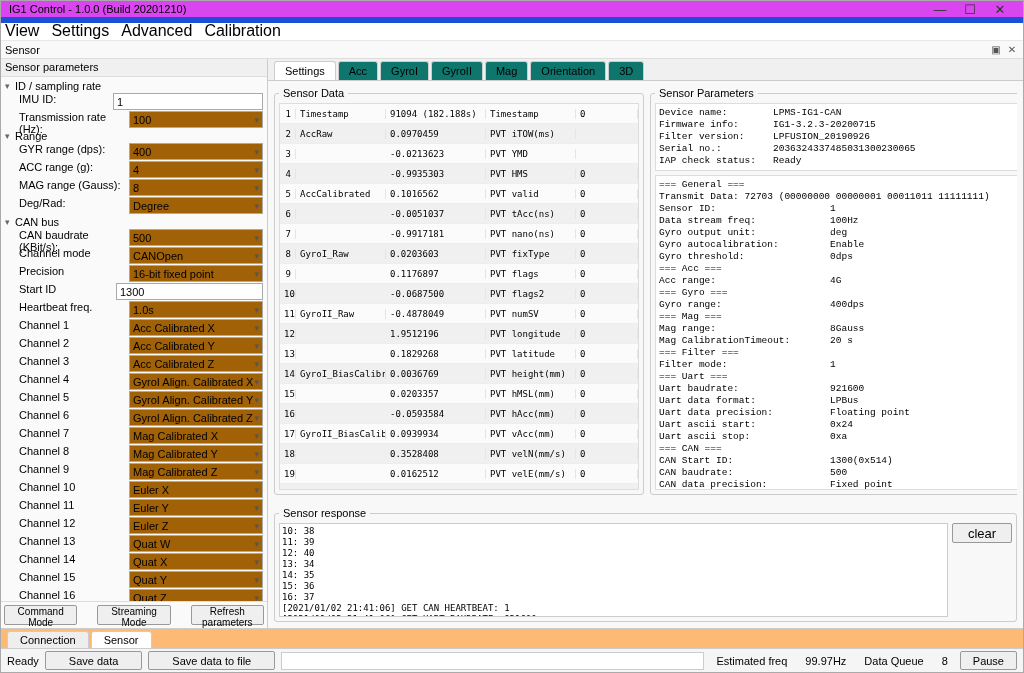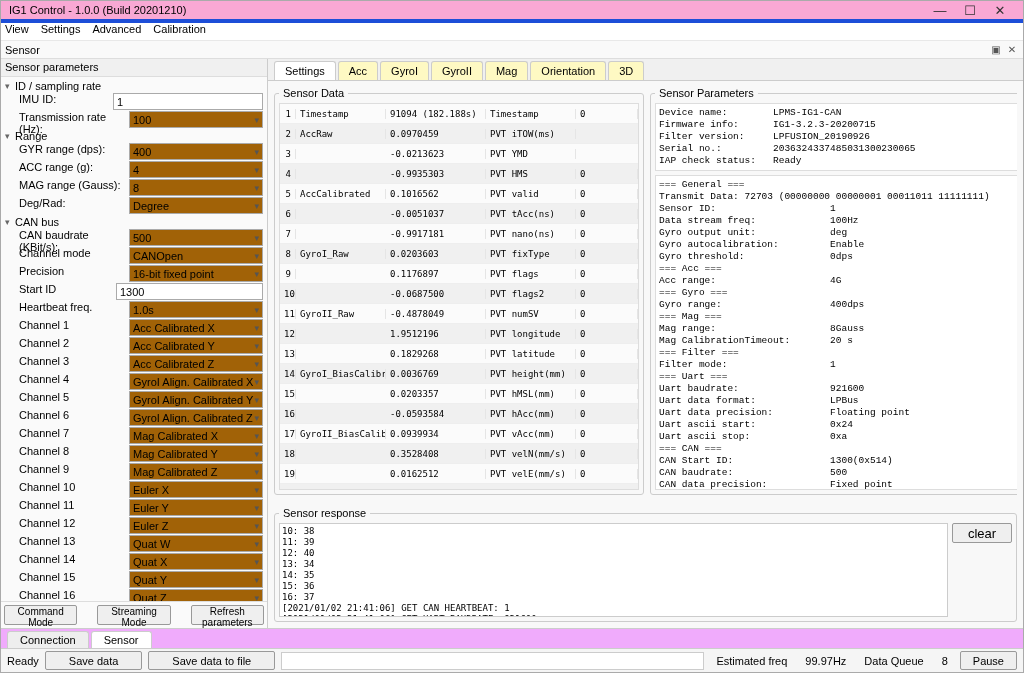--- a/index.html
+++ b/index.html
@@ -1,39 +1,39 @@
 <!DOCTYPE html>
 <html><head>
 <meta charset="utf-8">
 <style>
   * { box-sizing: border-box; margin: 0; padding: 0; }
   body { font-family: "Segoe UI", Tahoma, sans-serif; font-size: 11px; background: #f0f0f0; color: #000; width: 1024px; height: 673px; overflow: hidden; display: flex; flex-direction: column; border: 1px solid #aaa; }
-  .titlebar { height: 22px; background: #f9a8d4; display: flex; align-items: center; padding: 0 8px; border-bottom: 4px solid #1d4ed8; }
+  .titlebar { height: 22px; background: #d946ef; display: flex; align-items: center; padding: 0 8px; border-bottom: 6px solid #1d4ed8; }
   .titlebar .title { flex: 1; font-size: 11px; }
   .titlebar .winbtn { width: 30px; text-align: center; font-size: 13px; color: #333; }
-  .menubar { height: 18px; background: #fff; display: flex; align-items: flex-start; padding: 0 4px; gap: 12px; font-size: 11px; border-bottom: 1px solid #e8e8e8;}
+  .menubar { height: 18px; background: #fff; display: flex; align-items: flex-end; padding: 0 4px; gap: 12px; font-size: 16px; border-bottom: 1px solid #e8e8e8;}
   .toolbar { height: 18px; background: #f9f9f9; display: flex; align-items: center; padding: 0 4px; font-size: 11px; border-bottom: 1px solid #ddd; }
   .toolbar .spacer { flex: 1; }
   .toolbar .tb-icon { width: 14px; text-align: center; color: #555; font-size: 10px; margin-left: 2px;}
   .main { flex: 1; display: flex; overflow: hidden; }
   .left-pane { width: 267px; background: #fafafa; border-right: 1px solid #ccc; display: flex; flex-direction: column; overflow: hidden;}
   .left-header { height: 18px; font-size: 11px; padding: 2px 4px; background: #f0f0f0; border-bottom: 1px solid #ddd;}
   .left-scroll { flex: 1; overflow-y: auto; padding: 2px 4px; }
   .tree-row { display: flex; align-items: center; height: 14px; font-size: 11px; }
   .tree-toggle { width: 10px; color: #666; font-size: 9px;}
   .param-row { display: flex; height: 18px; margin: 0 0 0 14px; }
   .param-label { width: 110px; font-size: 11px; }
   .param-input { flex: 1; height: 17px; border: 1px solid #aaa; background: #fff; font-size: 11px; padding: 0 3px; }
   .param-select { flex: 1; height: 17px; border: 1px solid #aaa; background: #a16207; font-size: 11px; position: relative; padding: 0 3px; display: flex; align-items: center; justify-content: space-between;}
   .param-select::after { content: "▾"; color: #555; font-size: 9px;}
   .left-btns { display: flex; gap: 20px; padding: 3px; border-top: 1px solid #ddd; }
   .left-btns button { flex: 1; height: 20px; font-size: 10px; border: 1px solid #999; background: #efefef; border-radius: 2px;}
   .right-pane { flex: 1; display: flex; flex-direction: column; background: #f8f8f8; overflow: hidden;}
   .tabs { height: 22px; display: flex; align-items: flex-end; padding: 2px 6px 0 6px; gap: 0; background: #f0f0f0; border-bottom: 1px solid #ccc;}
-  .tab { padding: 3px 10px; font-size: 11px; border: 1px solid #ccc; border-bottom: none; background: #fef9c3; margin-right: 2px; border-radius: 3px 3px 0 0;}
+  .tab { padding: 3px 10px; font-size: 11px; border: 1px solid #ccc; border-bottom: none; background: #0f766e; margin-right: 2px; border-radius: 3px 3px 0 0;}
   .tab.active { background: #fff; }
   .panels { flex: 1; display: flex; gap: 6px; padding: 6px; overflow: hidden;}
   .panel-col { display: flex; flex-direction: column; overflow: hidden;}
   .panel-col.left { width: 370px; }
   .panel-col.right { flex: 1; }
   fieldset { border: 1px solid #ccc; border-radius: 3px; padding: 4px; margin-bottom: 6px; display: flex; flex-direction: column; overflow: hidden;}
   legend { font-size: 11px; padding: 0 4px;}
   .sensor-table { font-family: "Consolas", monospace; font-size: 9px; flex: 1; overflow-y: auto; border: 1px solid #ddd;}
   .st-row { display: flex; border-bottom: 1px solid #eee; height: 20px; align-items: center;}
   .st-row:nth-child(odd){ background: #fbfbfb;}
@@ -44,21 +44,21 @@
   .st-c.v { width: 100px;}
   .st-c.k2{ width: 90px;}
   .st-c.v2{ flex: 1;}
   .params-text { font-family: "Consolas","Courier New", monospace; font-size: 9.5px; line-height: 12px; white-space: pre; border: 1px solid #ddd; background: #fff; padding: 3px; overflow: auto;}
   .params-text.top { height: 68px; margin-bottom: 4px;}
   .params-text.body { flex: 1;}
   .response-area { height: 115px; margin: 0 6px 6px 6px; display: flex; flex-direction: row;}
   .response-body { flex: 1; display: flex; gap: 4px; }
   .response-log { flex: 1; font-family: "Consolas", monospace; font-size: 9px; line-height: 11px; white-space: pre; border: 1px solid #ccc; background: #fff; padding: 2px; overflow: auto;}
   .clear-btn { width: 60px; height: 20px; align-self: flex-start; border: 1px solid #999; background: #efefef; font-size: 13px; border-radius: 2px;}
-  .bottom-tabs { height: 20px; display: flex; align-items: flex-end; padding: 0 6px; border-top: 1px solid #ccc; background: #f0abfc;}
+  .bottom-tabs { height: 20px; display: flex; align-items: flex-end; padding: 0 6px; border-top: 1px solid #ccc; background: #fdba74;}
   .btab { padding: 2px 12px; font-size: 11px; border: 1px solid #ccc; border-bottom: none; background: #eee; margin-right: 2px; border-radius: 3px 3px 0 0;}
   .btab.active { background: #fff;}
   .statusbar { height: 24px; border-top: 1px solid #ccc; background: #f5f5f5; display: flex; align-items: center; padding: 0 6px; gap: 6px; font-size: 11px;}
   .statusbar .sbtn { height: 19px; padding: 0 23px; border: 1px solid #999; background: #efefef; border-radius: 2px; font-size: 11px;}
   .statusbar .sfill { flex: 1; border: 1px solid #ccc; height: 18px; background: #fff;}
   .statusbar .sval { padding: 0 6px;}
   ::-webkit-scrollbar { width: 14px; height: 14px;}
   ::-webkit-scrollbar-thumb { background: #c8c8c8; border: 3px solid #f0f0f0; border-radius: 7px;}
 </style>
 </head>

